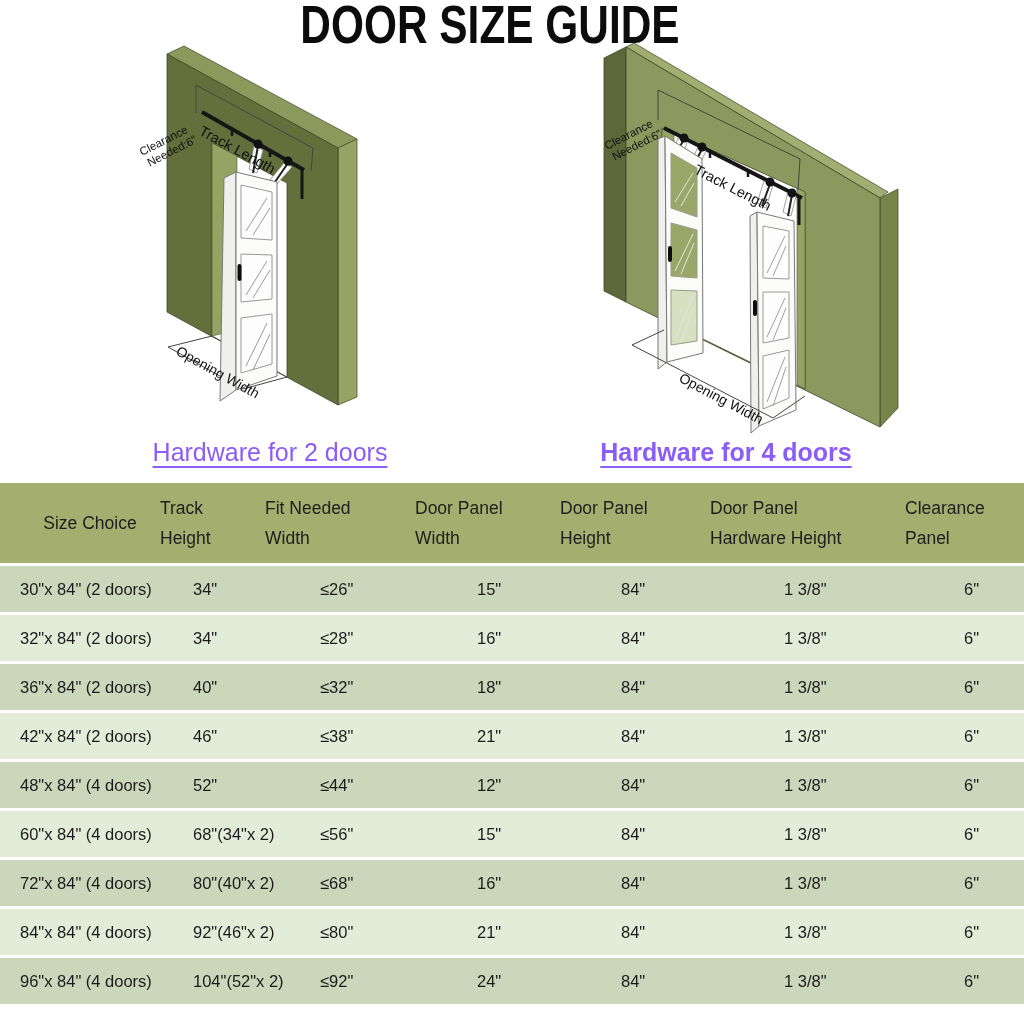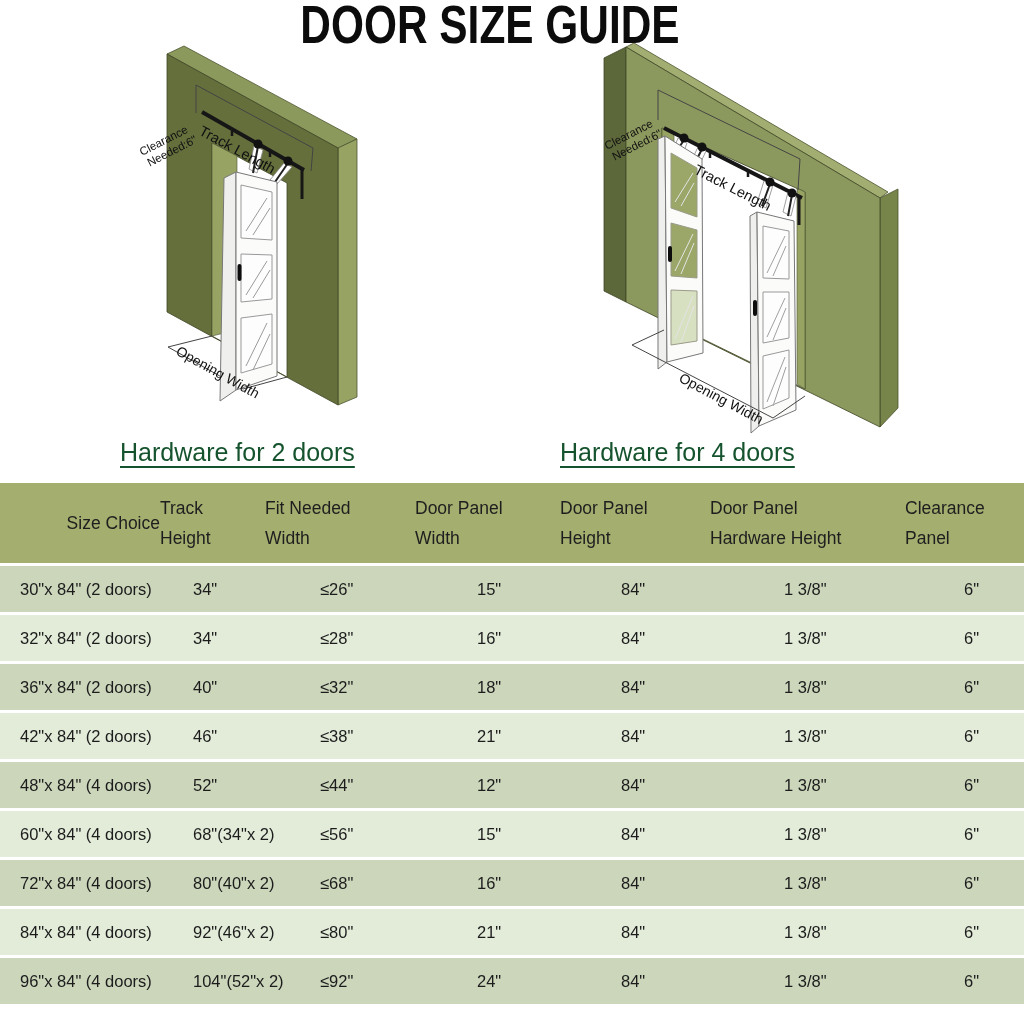--- a/index.html
+++ b/index.html
@@ -6,42 +6,42 @@
   body{width:1024px;height:1013px;position:relative;overflow:hidden;
        font-family:"Liberation Sans", sans-serif;color:#1c1c1c;}
   .abs{position:absolute;}
 
   
   .title{left:0;right:44px;top:-6px;text-align:center;
          font-size:53px;font-weight:bold;letter-spacing:0px;color:#0c0c0c;
          transform:scaleX(0.80);transform-origin:50% 0;white-space:nowrap;}
 
   
-  .subtitle{top:438px;width:300px;text-align:left;font-size:25px;color:#14532d;
+  .subtitle{top:438px;width:300px;text-align:center;font-size:25px;color:#8b5cf6;
             text-decoration:underline;text-underline-offset:5px;text-decoration-thickness:2px;}
   .subtitle.left{left:120px;}
-  .subtitle.right{left:560px;}
+  .subtitle.right{left:576px;font-weight:bold;}
 
   
   .illo-left{left:120px;top:40px;width:280px;height:400px;}
   .illo-right{left:590px;top:40px;width:330px;height:410px;}
   svg text{font-family:"Liberation Sans", sans-serif;fill:#111;}
 
   
   .tbl{left:0;top:483px;width:1024px;}
   .thead{height:80px;background:#A3AE6F;display:flex;margin-bottom:3px;}
   .trow{height:46px;display:flex;margin-bottom:3px;font-size:16.5px;}
   .trow.dark{background:#CBD6BB;}
   .trow.light{background:#E2ECD9;}
   .c1{width:160px;} .c2{width:105px;} .c3{width:150px;} .c4{width:145px;}
   .c5{width:150px;} .c6{width:195px;} .c7{width:119px;}
   .hcell{display:flex;flex-direction:column;justify-content:center;
          gap:13px;font-size:17.5px;color:#1e1e1e;}
   .hcell span{line-height:17px;white-space:nowrap;}
-  .hcell.c1{align-items:flex-end;padding-left:20px;box-sizing:border-box;}
+  .hcell.c1{align-items:center;padding-left:20px;box-sizing:border-box;}
   .cell{display:flex;align-items:center;box-sizing:border-box;white-space:nowrap;}
   .cell.c1{padding-left:20px;}
   .cell.c2{padding-left:33px;}
   .cell.c3{padding-left:55px;}
   .cell.c4{padding-left:62px;}
   .cell.c5{padding-left:61px;}
   .cell.c6{padding-left:74px;}
   .cell.c7{padding-left:59px;}
 </style>
 </head>

